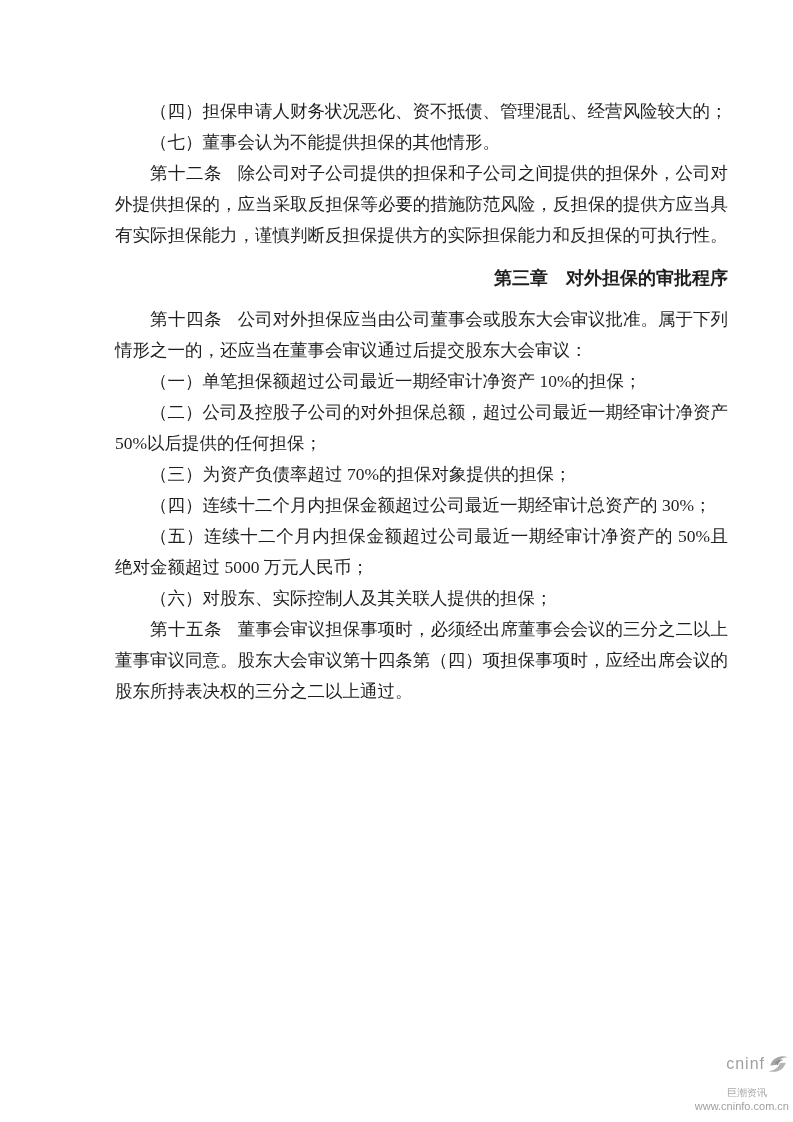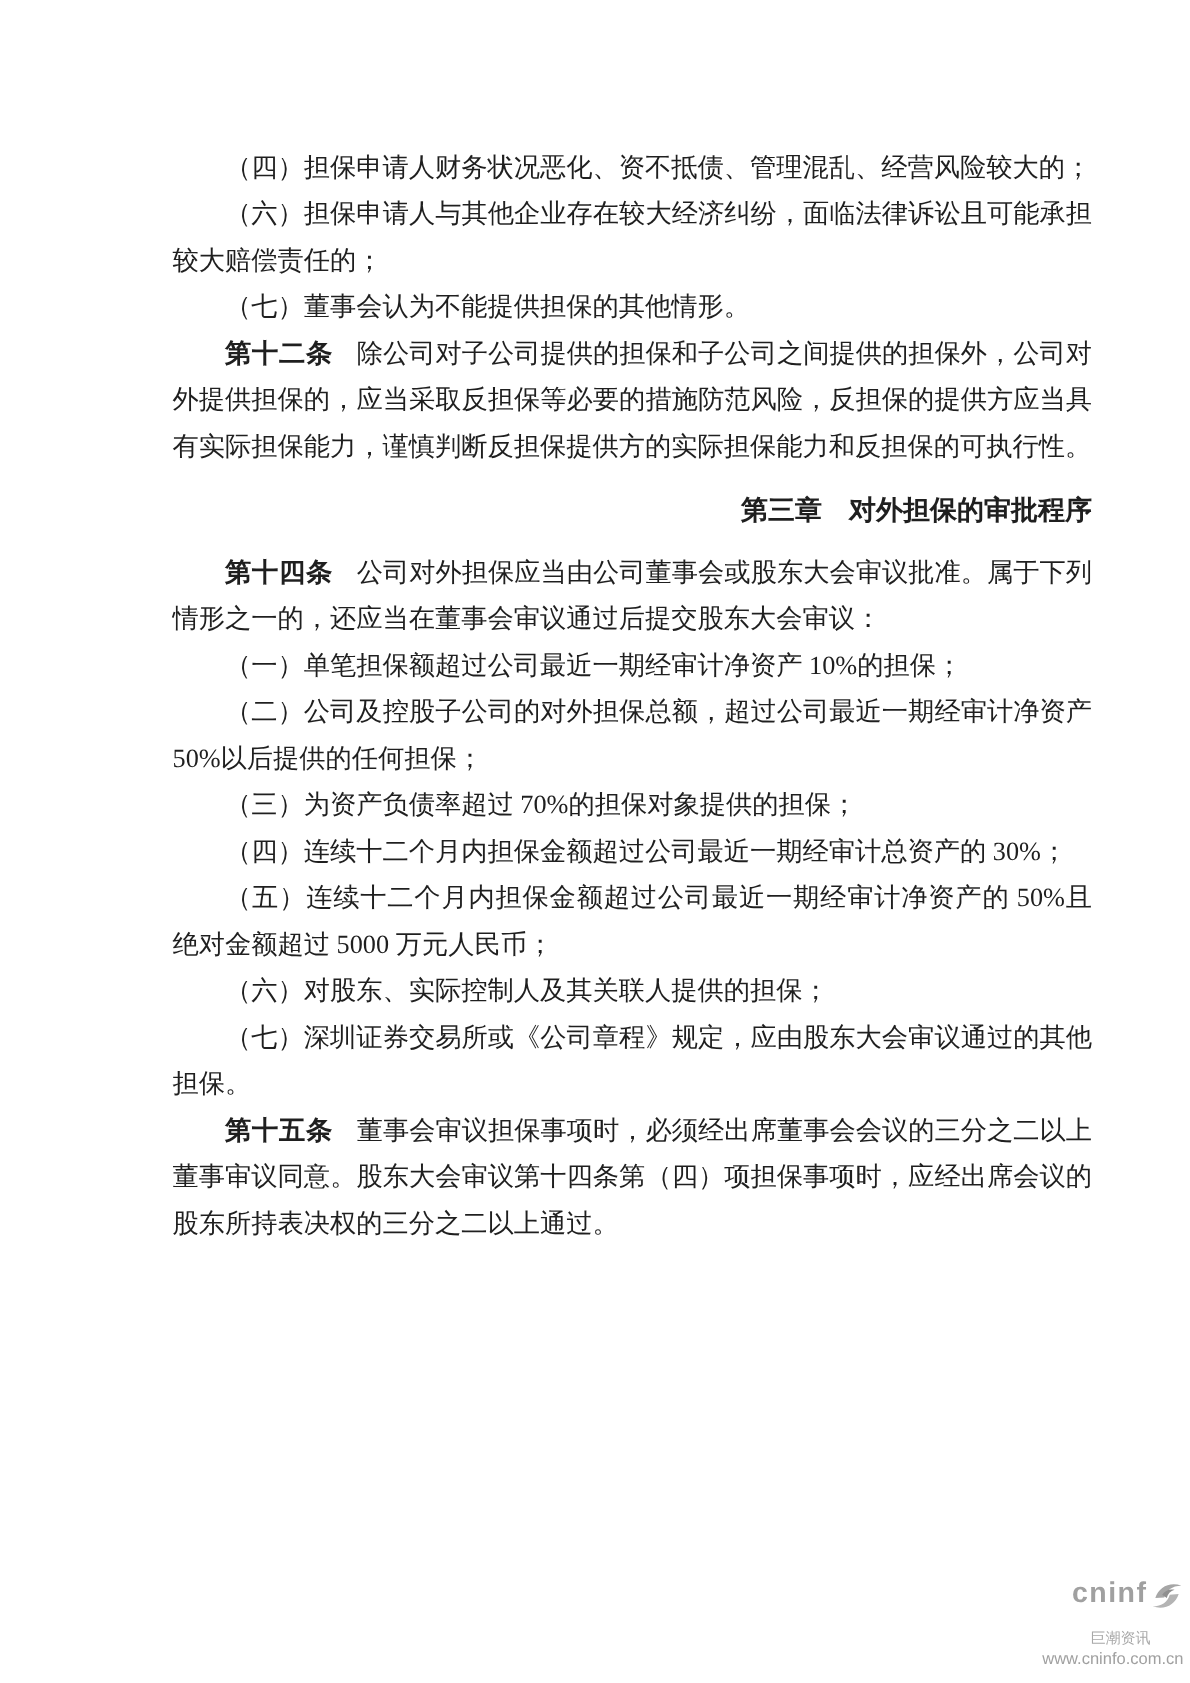--- a/index.html
+++ b/index.html
@@ -29,21 +29,21 @@
     line-height: 31px;
     text-align: justify;
     text-justify: inter-character;
   }
   .para {
     margin: 0;
     text-indent: 2em;
     word-break: break-all;
   }
   .para b.term {
-    font-weight: bold;
+    font-weight: normal;
     margin-right: 0.9em;
     letter-spacing: 0.5px;
   }
   .chapter {
     margin: 12px 0 10px 0;
     text-align: right;
     text-indent: 0;
     font-weight: bold;
     font-size: 18px;
   }
@@ -57,22 +57,22 @@
     line-height: 1.1;
     font-family: "Liberation Sans", "DejaVu Sans", sans-serif;
   }
   .logo-row {
     display: flex;
     align-items: center;
     justify-content: flex-end;
     gap: 2px;
   }
   .logo-text {
-    font-weight: bold;
-    font-size: 19px;
+    font-weight: normal;
+    font-size: 16px;
     letter-spacing: 1px;
     color: #a0a0a0;
   }
   .swirl {
     width: 22px;
     height: 22px;
     display: inline-block;
   }
   .logo-sub {
     font-size: 10px;
@@ -86,37 +86,35 @@
     margin-top: 2px;
   }
 </style>
 </head>
 <body>
 
 <div class="page">
 
   <div class="doc">
     <p class="para">（四）担保申请人财务状况恶化、资不抵债、管理混乱、经营风险较大的；</p>
-    <p class="para">（六）担保申请人与其他企业存在较大经济纠纷，面临法律诉讼且可能承担较大赔偿责任的；</p>
     <p class="para">（七）董事会认为不能提供担保的其他情形。</p>
 
     <p class="para"><b class="term">第十二条</b><span>除公司对子公司提供的担保和子公司之间提供的担保外，公司对外提供担保的，应当采取反担保等必要的措施防范风险，反担保的提供方应当具有实际担保能力，谨慎判断反担保提供方的实际担保能力和反担保的可执行性。</span></p>
 
 
     <p class="chapter">第三章　对外担保的审批程序</p>
 
     <p class="para"><b class="term">第十四条</b><span>公司对外担保应当由公司董事会或股东大会审议批准。属于下列情形之一的，还应当在董事会审议通过后提交股东大会审议：</span></p>
 
     <p class="para">（一）单笔担保额超过公司最近一期经审计净资产 10%的担保；</p>
     <p class="para">（二）公司及控股子公司的对外担保总额，超过公司最近一期经审计净资产 50%以后提供的任何担保；</p>
     <p class="para">（三）为资产负债率超过 70%的担保对象提供的担保；</p>
     <p class="para">（四）连续十二个月内担保金额超过公司最近一期经审计总资产的 30%；</p>
     <p class="para">（五）连续十二个月内担保金额超过公司最近一期经审计净资产的 50%且绝对金额超过 5000 万元人民币；</p>
     <p class="para">（六）对股东、实际控制人及其关联人提供的担保；</p>
-    <p class="para">（七）深圳证券交易所或《公司章程》规定，应由股东大会审议通过的其他担保。</p>
 
     <p class="para"><b class="term">第十五条</b><span>董事会审议担保事项时，必须经出席董事会会议的三分之二以上董事审议同意。股东大会审议第十四条第（四）项担保事项时，应经出席会议的股东所持表决权的三分之二以上通过。</span></p>
 
   </div>
 
   <div class="footer">
     <div class="logo-row">
       <span class="logo-text">cninf</span>
       <svg class="swirl" viewBox="0 0 24 24" xmlns="http://www.w3.org/2000/svg">
         <path d="M3.5 13.5 C6 5.5, 14 1.5, 22.5 4.5 C15.5 4.5, 11.5 8, 10 13 Z" fill="#a6a6a6"></path>

